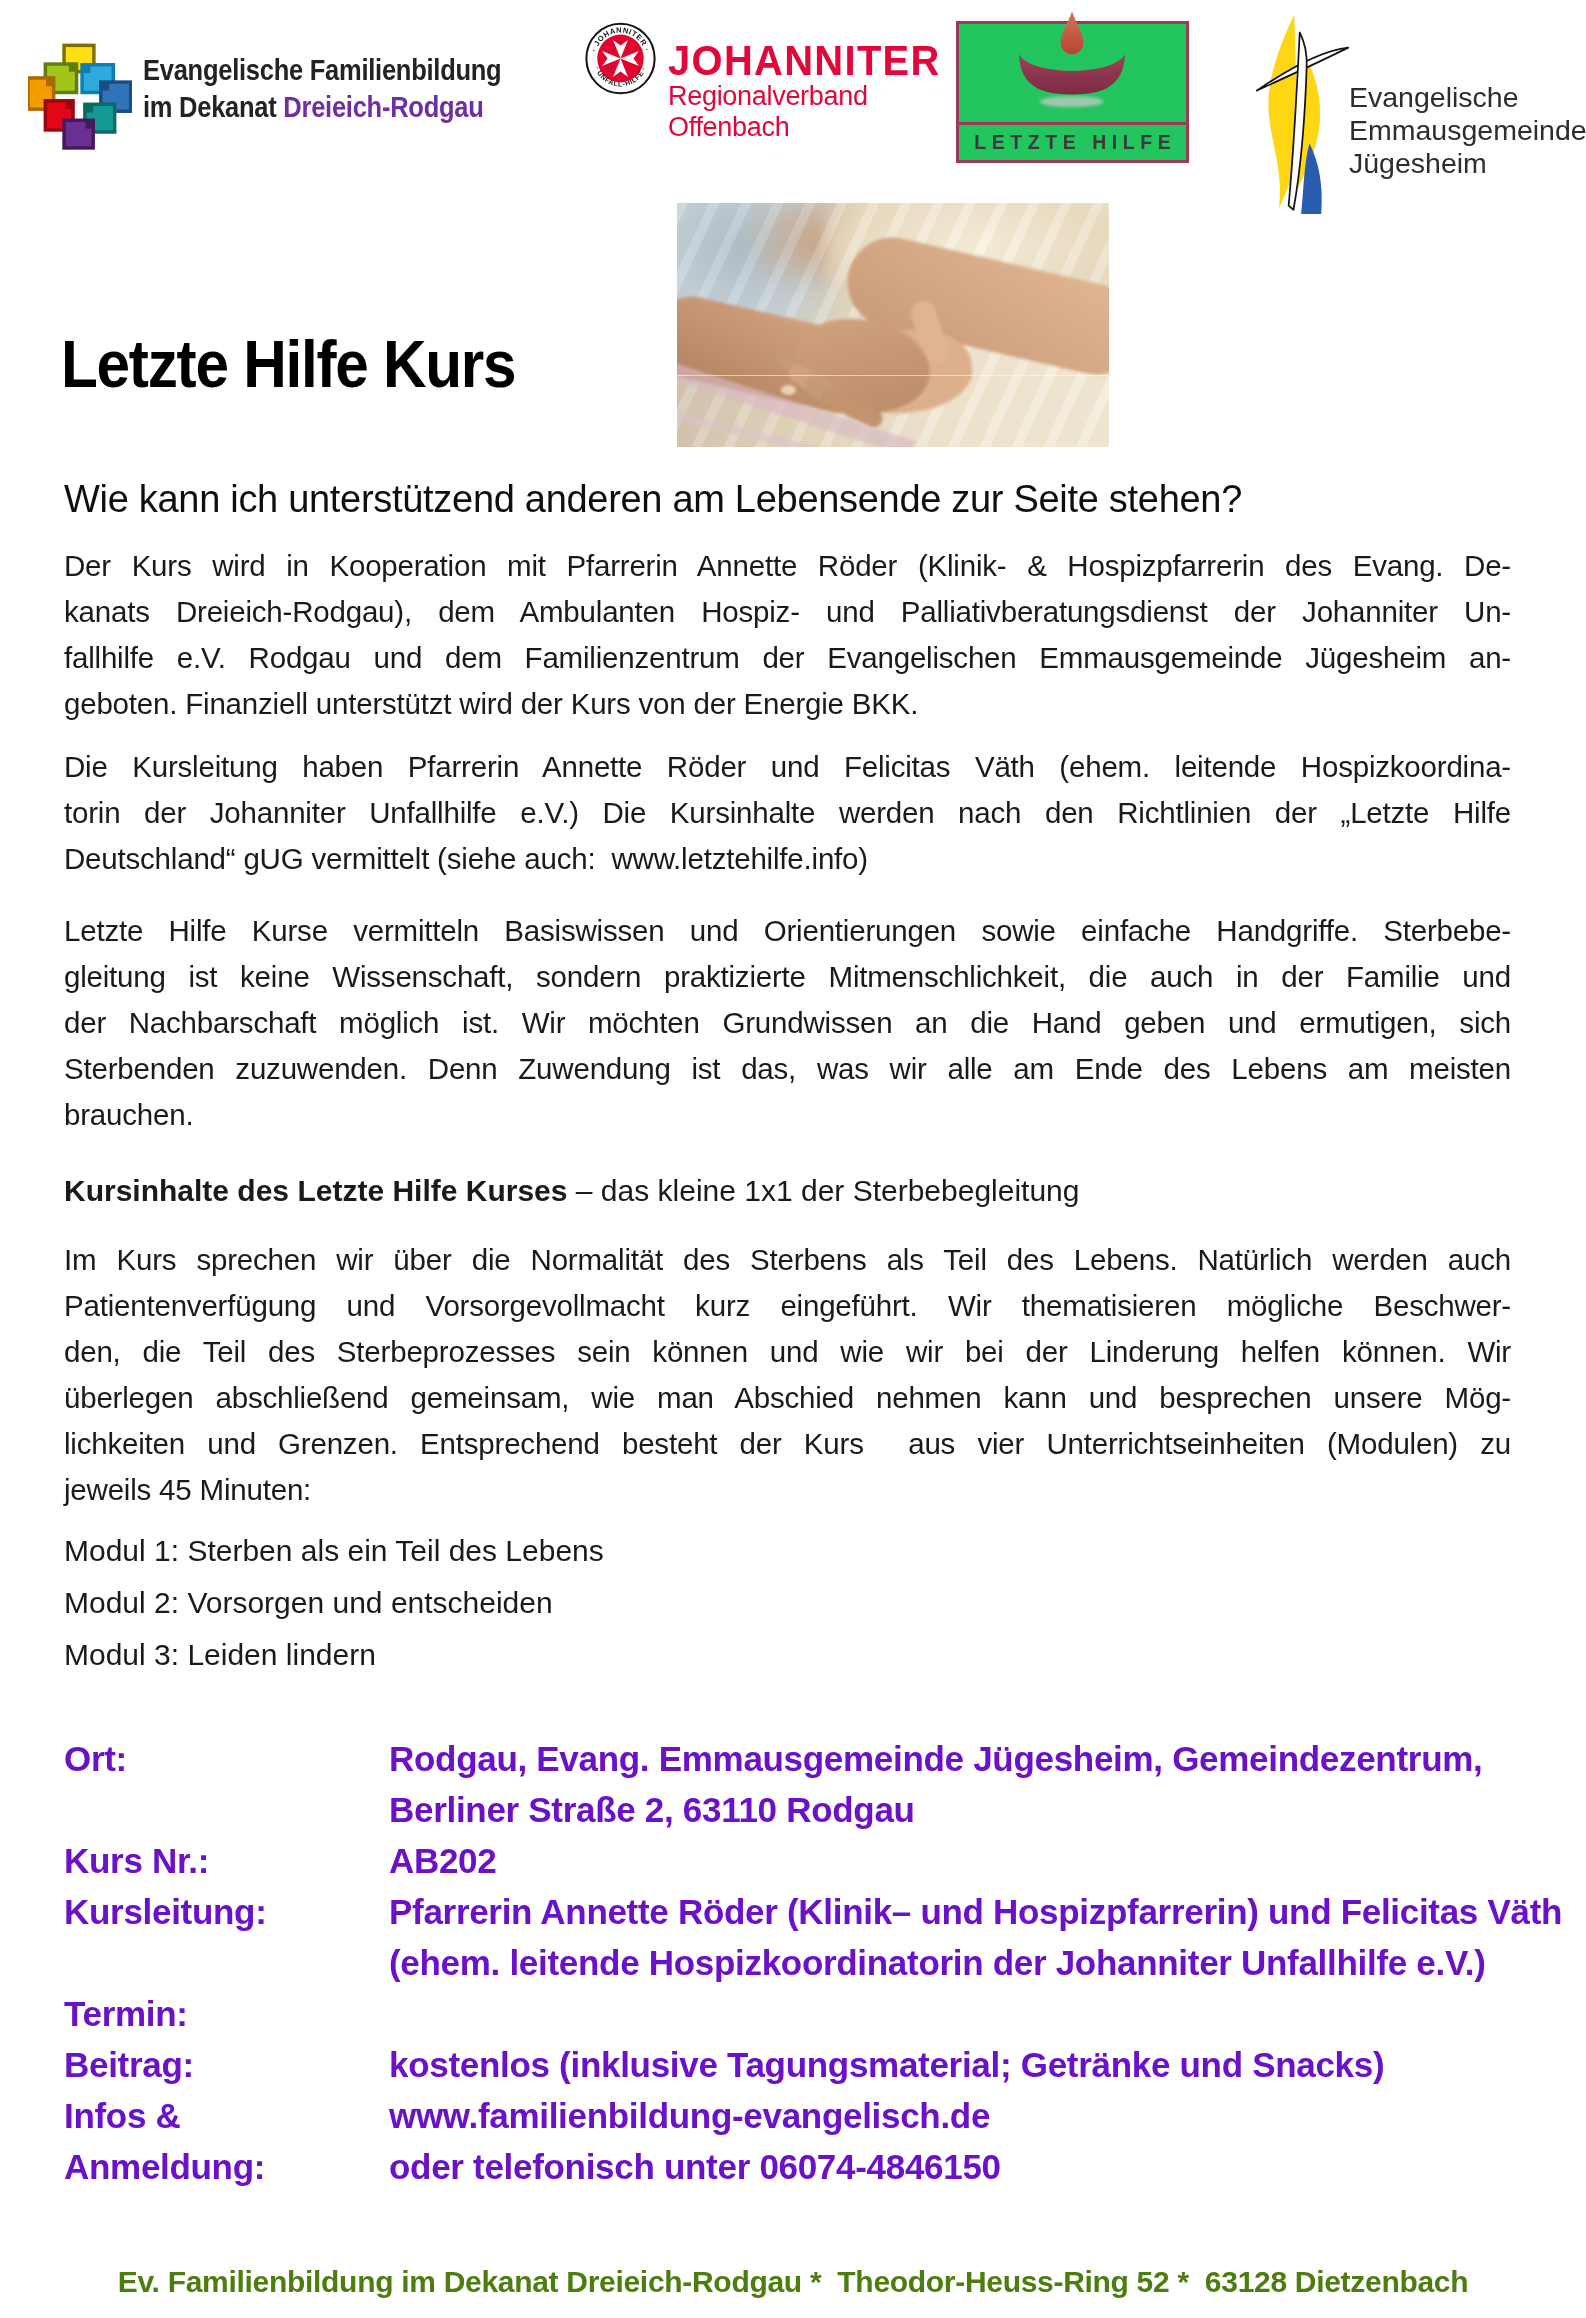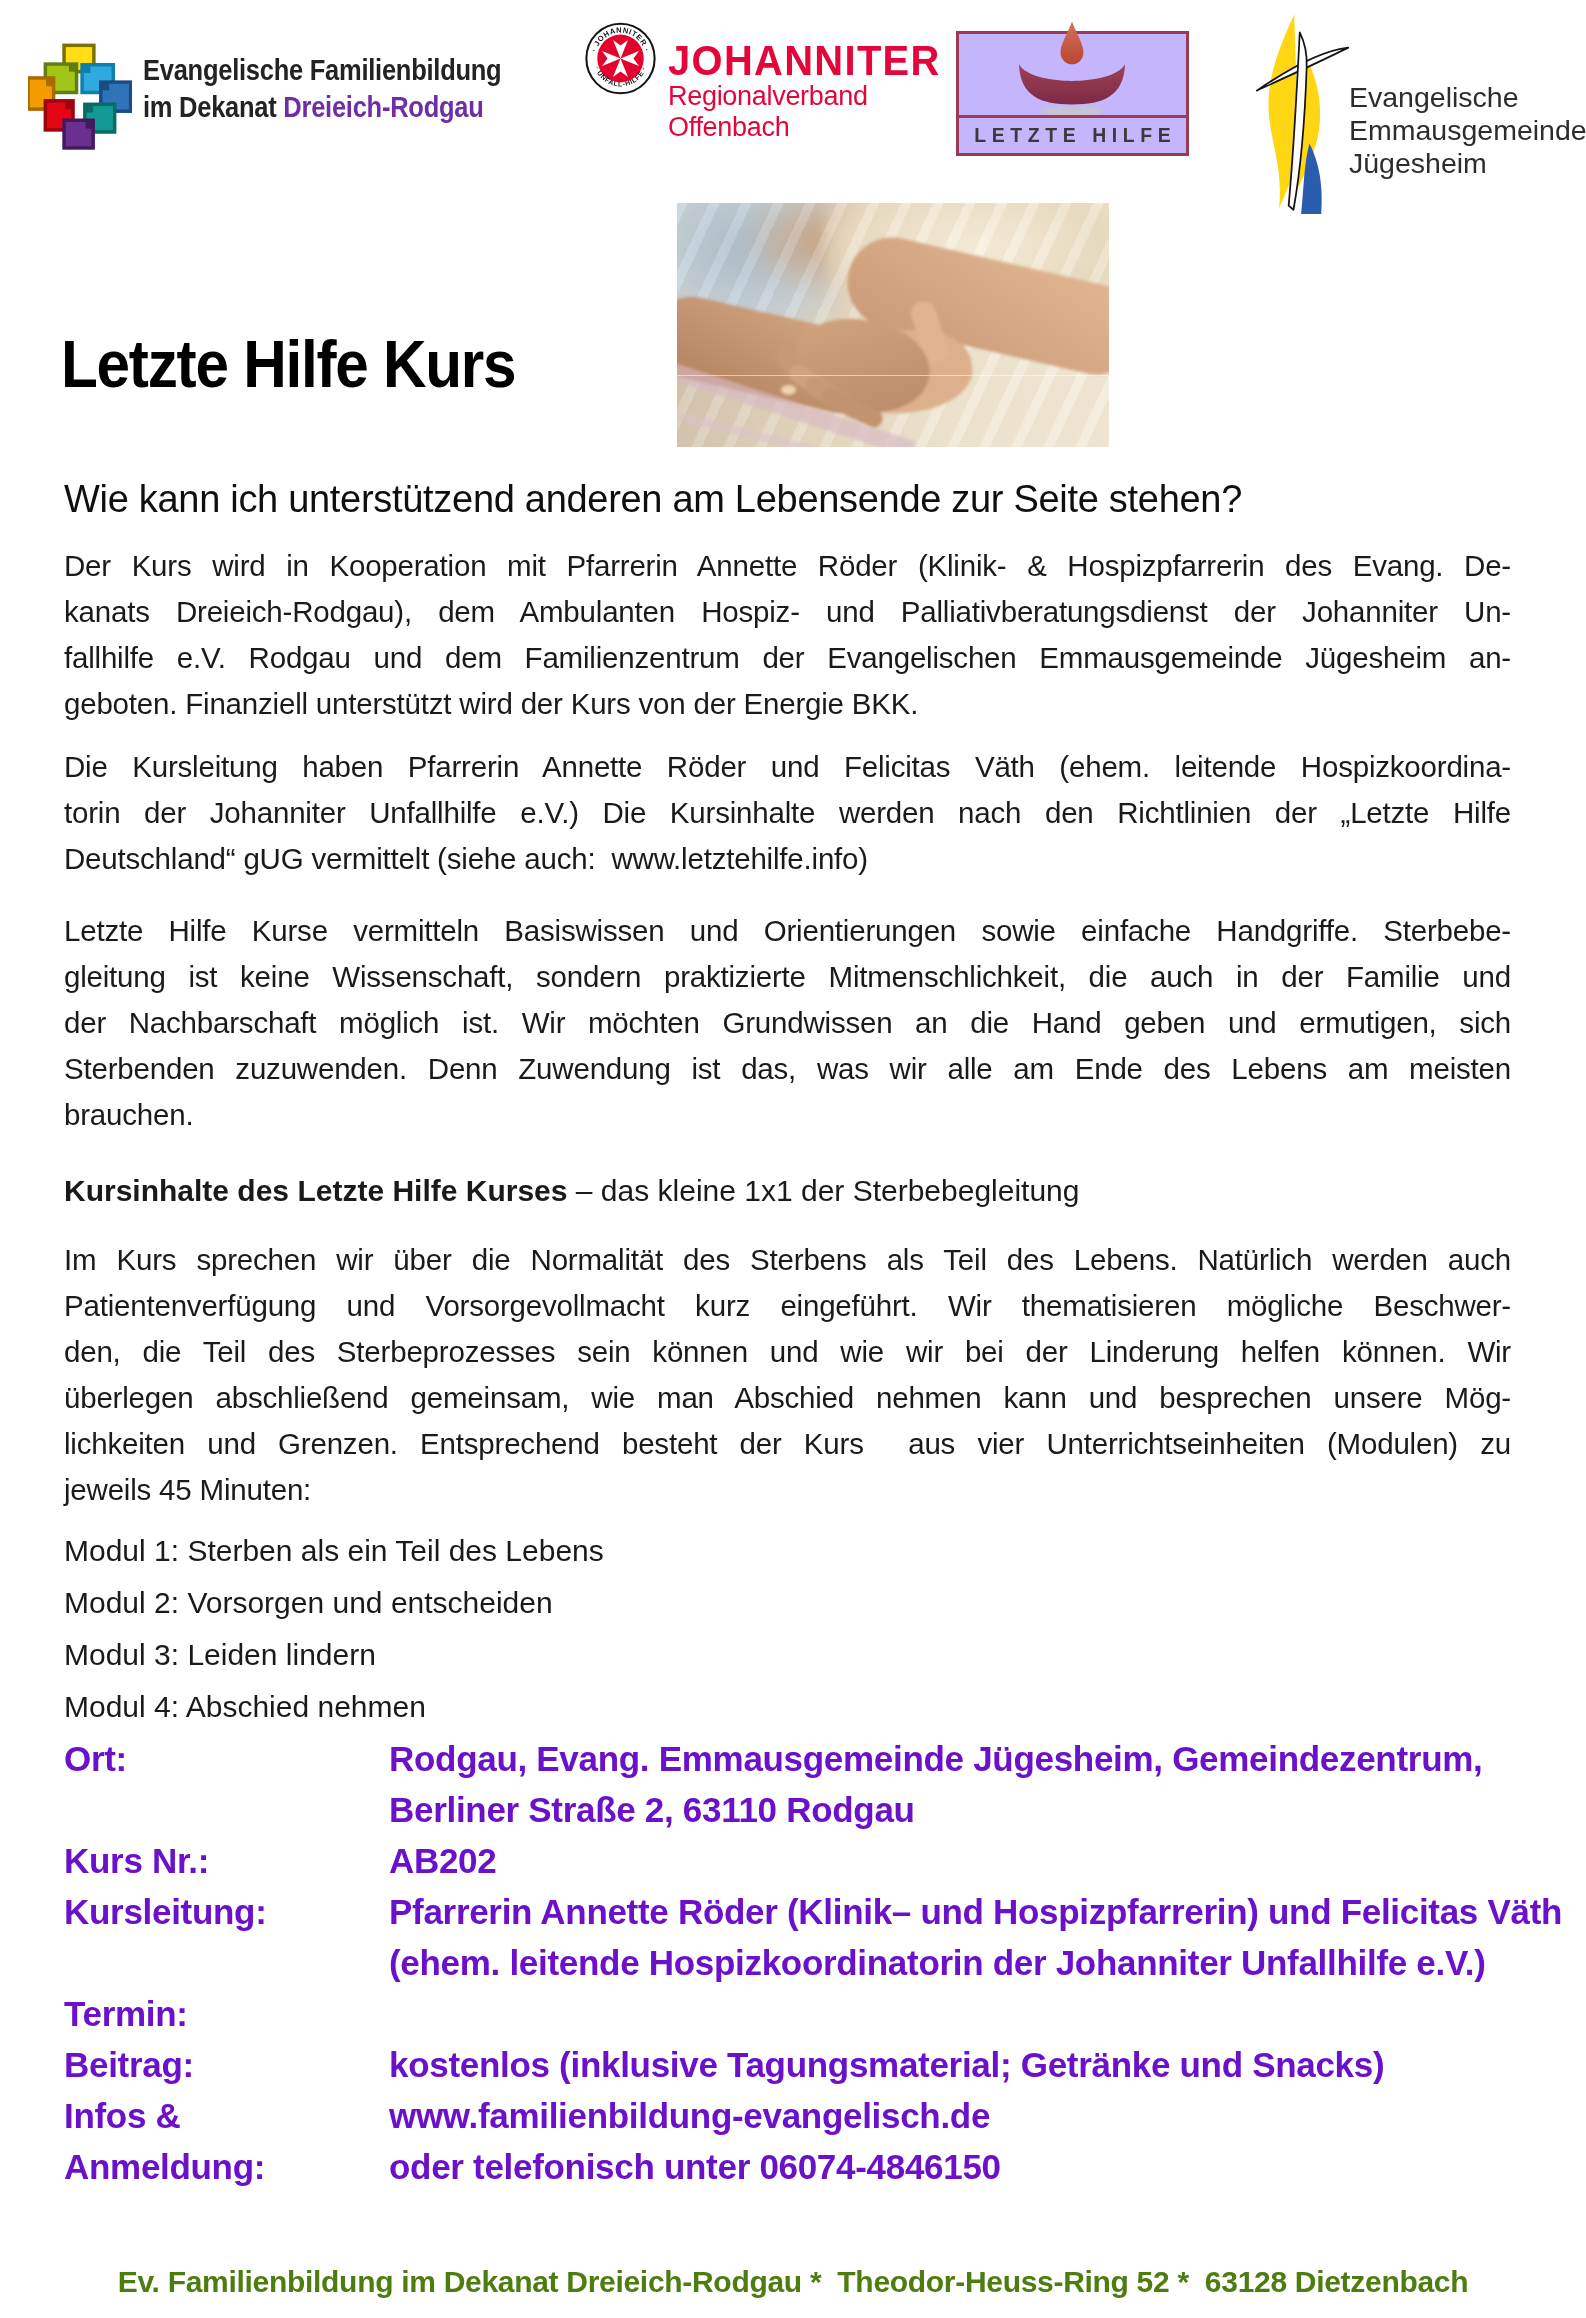--- a/index.html
+++ b/index.html
@@ -15,22 +15,22 @@
   }
   .fb-highlight{color:#6F2DA6;}
   .jo-badge{position:absolute;left:585px;top:22px;width:71px;height:73px;}
   .jo-name{
     position:absolute;left:668px;top:37px;font-size:42px;font-weight:bold;color:#E2063B;
     letter-spacing:1.4px;white-space:nowrap;transform:scaleX(.95);transform-origin:left top;
   }
   .jo-sub{position:absolute;left:668px;font-size:27px;color:#E2063B;white-space:nowrap;letter-spacing:-0.3px;}
   .jo-sub1{top:81px;} .jo-sub2{top:112px;}
   .lh-box{
-    position:absolute;left:956px;top:31px;width:233px;height:125px;
-    border:3.5px solid #9A3A55;box-sizing:border-box;background:#c4b5fd;
+    position:absolute;left:956px;top:21px;width:233px;height:142px;
+    border:3.5px solid #9A3A55;box-sizing:border-box;background:#22c55e;
   }
   .lh-lamp{position:absolute;left:0;top:-14px;width:226px;height:104px;overflow:visible;}
   .lh-divider{position:absolute;left:0;right:0;bottom:35px;height:3.5px;background:#9A3A55;}
   .lh-label{
     position:absolute;left:0;bottom:0;width:100%;height:35px;display:flex;align-items:center;justify-content:center;
     font-size:19.4px;font-weight:bold;letter-spacing:5.6px;color:#3A3A3A;text-indent:5.6px;
   }
   .em-icon{position:absolute;left:1254px;top:5.6px;width:97px;height:208px;overflow:visible;}
   .em-text{position:absolute;left:1349px;top:81px;font-size:28.5px;line-height:33px;color:#2D2D2D;white-space:nowrap;}
   
@@ -231,21 +231,20 @@
       <div class="jline">den, die Teil des Sterbeprozesses sein können und wie wir bei der Linderung helfen können. Wir</div>
       <div class="jline">überlegen abschließend gemeinsam, wie man Abschied nehmen kann und besprechen unsere Mög-</div>
       <div class="jline">lichkeiten und Grenzen. Entsprechend besteht der Kurs  aus vier Unterrichtseinheiten (Modulen) zu</div>
       <div class="pline">jeweils 45 Minuten:</div>
     </div>
 
   <div class="modules">
       <div>Modul 1: Sterben als ein Teil des Lebens</div>
       <div>Modul 2: Vorsorgen und entscheiden</div>
       <div>Modul 3: Leiden lindern</div>
-      <div>Modul 4: Abschied nehmen</div>
     </div>
 
   <div class="details">
       <div class="drow">
         <div class="dlabel">Ort:</div>
         <div class="dvalue">Rodgau, Evang. Emmausgemeinde Jügesheim, Gemeindezentrum,
 Berliner Straße 2, 63110 Rodgau</div>
       </div>
       <div class="drow">
         <div class="dlabel">Kurs Nr.:</div>

